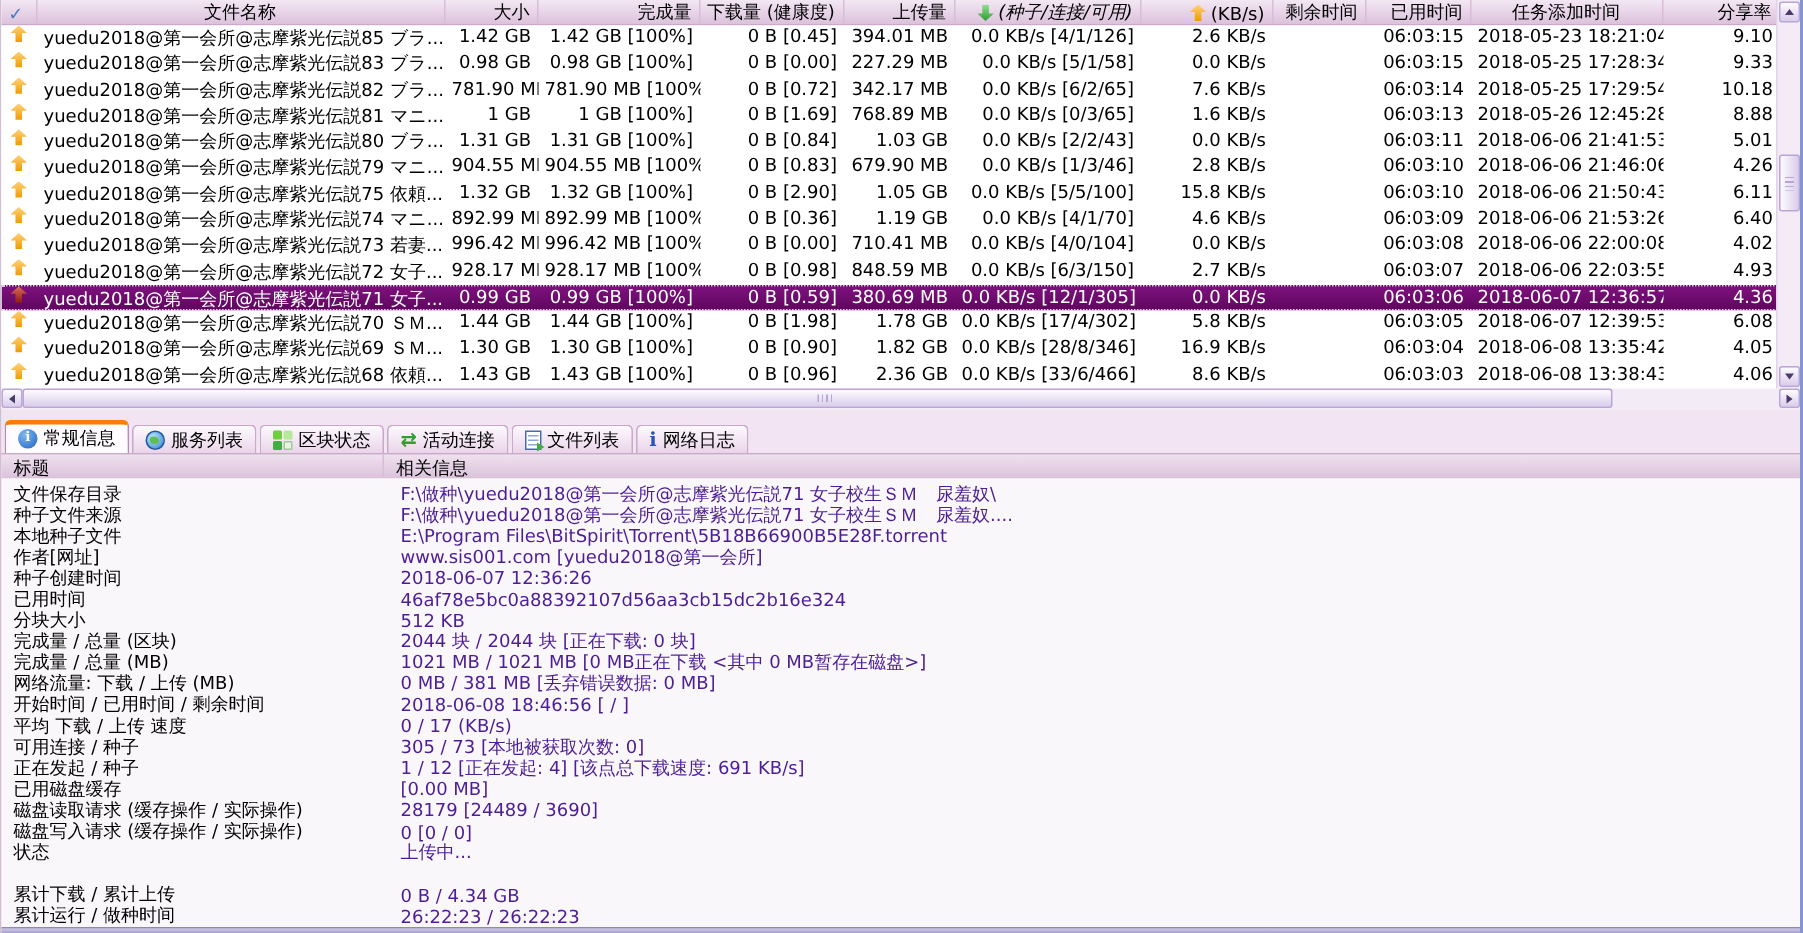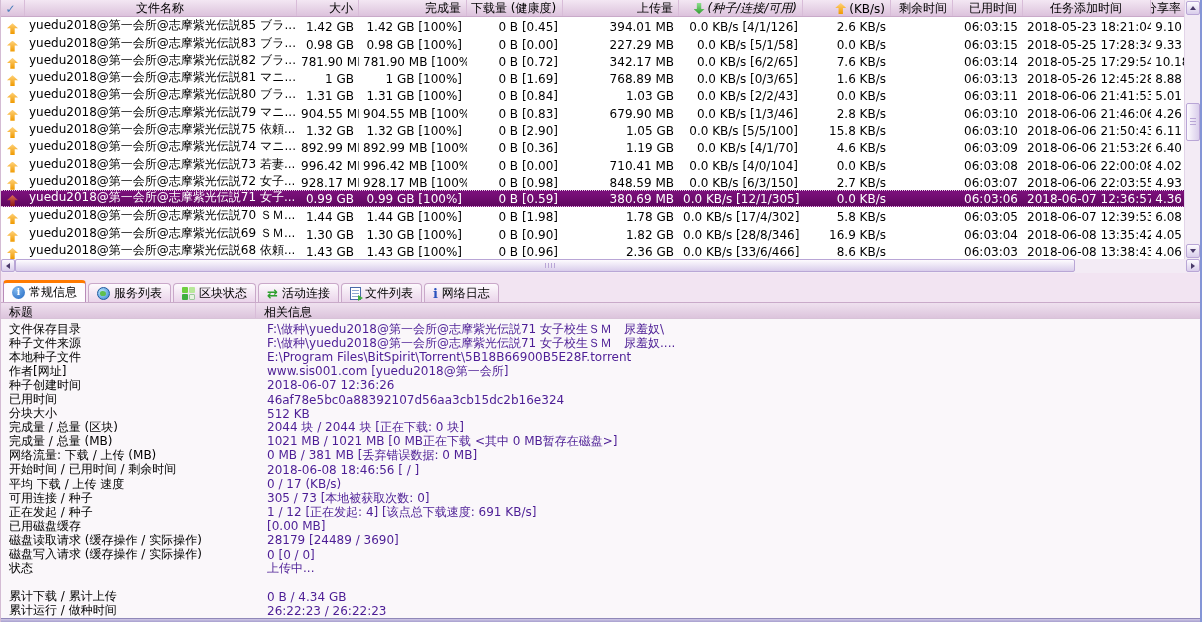--- a/index.html
+++ b/index.html
@@ -4,30 +4,30 @@
 <style>
   html,body{margin:0;padding:0;background:#e8e0ee;}
   body{width:1202px;height:622px;overflow:hidden;font-family:"DejaVu Sans","Liberation Sans",sans-serif;font-size:12px;color:#000;}
   .window{position:relative;width:1202px;height:622px;box-sizing:border-box;border-right:2px solid #8495d6;border-left:1px solid #d4bcd4;background:#faf7fa;}
 
   
   .tasklist{position:absolute;top:0;left:0;right:0;height:273px;background:#fff;}
   .thead{position:absolute;top:0;left:0;width:1186px;height:17px;display:flex;background:linear-gradient(180deg,#f3e7f3,#dcc2dc);border-bottom:1px solid #c9aac9;box-sizing:border-box;}
   .hcell{box-sizing:border-box;padding:1px 5px 0 4px;border-right:1px solid #d8bcd8;white-space:nowrap;overflow:hidden;display:flex;align-items:center;gap:3px;}
   .tbody{position:absolute;top:17px;left:0;width:1186px;height:242px;background:#fff;overflow:hidden;}
-  .trow{display:flex;height:17.285px;align-items:flex-end;background:#fff;color:#000;}
+  .trow{display:flex;height:17.285px;align-items:flex-start;background:#fff;color:#000;}
   .trow.selected{background:linear-gradient(180deg,#7d117d,#600760);color:#fff;border-top:1px dotted #e8c8e8;border-bottom:1px dotted #e8c8e8;box-sizing:border-box;}
   .cell{box-sizing:border-box;padding:0 5px 0 4px;white-space:nowrap;overflow:hidden;}
   .al{text-align:left}.ar{text-align:right}.ac{text-align:center}
   .c-icon{width:24px;display:flex;justify-content:center;flex:none;}
   .c-name{width:272px;flex:none;}
   .c-size{width:62px;flex:none;}
   .c-done{width:108px;flex:none;}
   .c-dl{width:96px;flex:none;}
-  .c-ul{width:74px;flex:none;margin-left:42px;}
+  .c-ul{width:74px;flex:none;}
   .c-seeds{width:124px;flex:none;}
   .c-kbs{width:88px;flex:none;}
   .c-remain{width:62px;flex:none;}
   .c-elapsed{width:70px;flex:none;}
   .c-added{width:128px;flex:none;}
   .c-ratio{flex:1;}
 
   .check-icon{color:#4a7ebb;font-weight:bold;font-size:12px;line-height:1;}
   .task-arrow{width:11px;height:11px;display:inline-block;background:linear-gradient(180deg,#ffd27a,#f09a00);clip-path:polygon(50% 0,100% 46%,70% 46%,70% 100%,30% 100%,30% 46%,0 46%);}
   .task-arrow.sel{background:linear-gradient(180deg,#d96a5a,#8f1a10);}
@@ -95,21 +95,21 @@
         </div>
         <div class="hcell c-name" style="justify-content: center;">
           <span>文件名称</span>
         </div>
         <div class="hcell c-size" style="justify-content: flex-end;">
           <span>大小</span>
         </div>
         <div class="hcell c-done" style="justify-content: flex-end;">
           <span>完成量</span>
         </div>
-        <div class="hcell c-dl" style="justify-content: flex-start;">
+        <div class="hcell c-dl" style="justify-content: center;">
           <span>下载量 (健康度)</span>
         </div>
         <div class="hcell c-ul" style="justify-content: flex-end;">
           <span>上传量</span>
         </div>
         <div class="hcell c-seeds" style="justify-content: flex-end; font-style: italic;">
           <span class="hdr-down"></span>
           <span>(种子/连接/可用)</span>
         </div>
         <div class="hcell c-kbs" style="justify-content: flex-end;">

